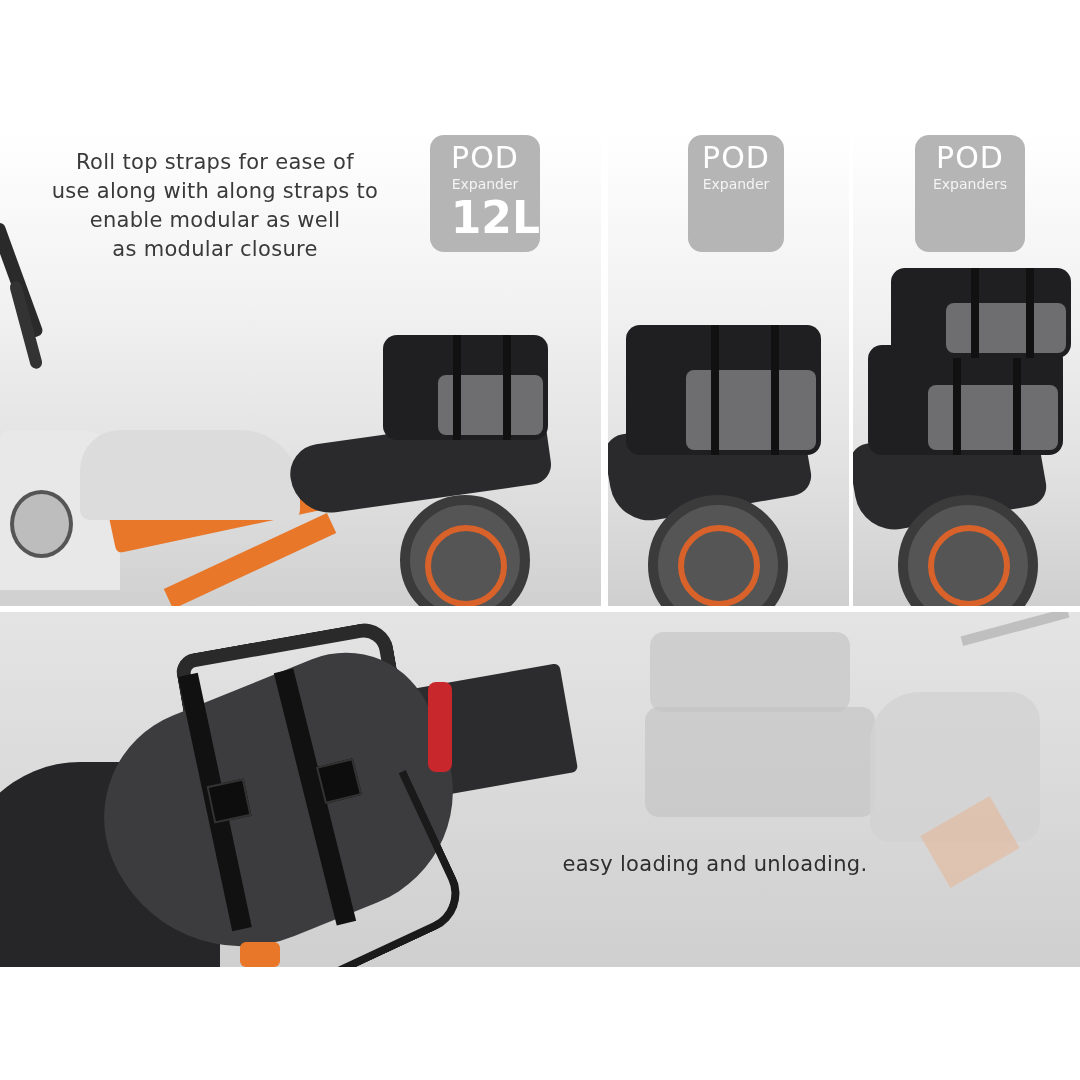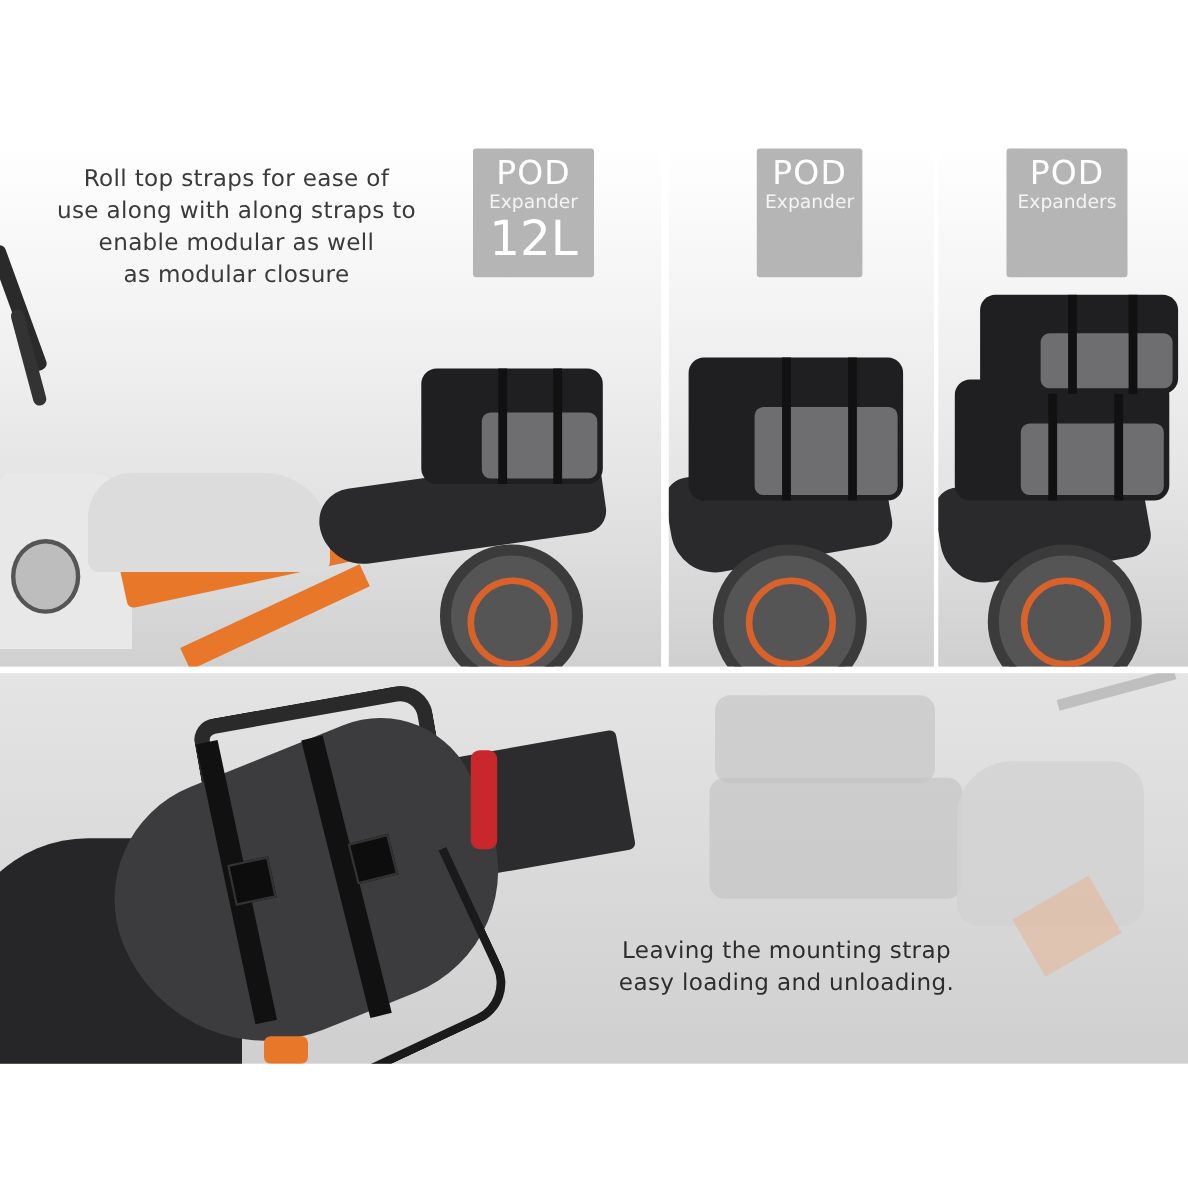--- a/index.html
+++ b/index.html
@@ -13,25 +13,25 @@
   .p3 { left:853px; top:130px; width:227px; height:476px;
         background:linear-gradient(180deg,#ffffff 0%,#f2f2f2 35%,#e2e2e2 70%,#cfcfcf 100%); }
   .p4 { left:0; top:612px; width:1080px; height:355px;
         background:linear-gradient(180deg,#e4e4e4 0%,#dadada 50%,#cfcfcf 100%); }
 
   .caption { position:absolute; color:#3a3a3a; text-align:center; font-size:21px; line-height:29px;
              letter-spacing:0.3px; }
   .caption-top { left:30px; top:148px; width:370px; }
   .caption-bottom { left:520px; top:850px; width:390px; color:#2e2e2e; }
 
-  .badge { position:absolute; background:#b5b5b5; color:#ffffff; border-radius:3px; text-align:center;
+  .badge { position:absolute; background:#b5b5b5; color:#ffffff; border-radius:14px; text-align:center;
            font-family:"DejaVu Sans", sans-serif; }
   .badge .pod { font-size:30px; line-height:34px; padding-top:6px; letter-spacing:1px; }
-  .badge .exp { font-size:17px; line-height:18px; color:#f4f4f4; }
-  .badge .size { font-size:44px; line-height:50px; font-weight:normal; }
+  .badge .exp { font-size:14px; line-height:18px; color:#f4f4f4; }
+  .badge .size { font-size:44px; line-height:50px; font-weight:bold;text-align:right; }
   .badge .size.small { font-size:22px; line-height:40px; padding-top:6px; }
   .b1 { left:430px; top:135px; width:110px; height:117px; }
   .b2 { left:688px; top:135px; width:96px; height:117px; }
   .b3 { left:915px; top:135px; width:110px; height:117px; }
 
   
   .shape { position:absolute; }
   .bag { position:absolute; background:#1f1f21; border-radius:14px; }
   .bag .grey { position:absolute; background:#6e6e70; border-radius:8px; }
   .strap { position:absolute; background:#111; }
@@ -122,15 +122,14 @@
   <div class="seat" style="left:105px;top:70px;width:350px;height:250px;border-radius:110px 90px 120px 140px;background:#3c3c3f;transform:rotate(-22deg);"></div>
   <div class="shape" style="left:428px;top:70px;width:24px;height:90px;background:#c8282c;border-radius:8px;"></div>
   <div class="strap" style="left:205px;top:60px;width:20px;height:260px;transform:rotate(-12deg);"></div>
   <div class="strap" style="left:305px;top:55px;width:20px;height:260px;transform:rotate(-14deg);"></div>
   <div class="shape" style="left:210px;top:170px;width:34px;height:34px;background:#0d0d0d;border:2px solid #333;transform:rotate(-12deg);"></div>
   <div class="shape" style="left:320px;top:150px;width:34px;height:34px;background:#0d0d0d;border:2px solid #333;transform:rotate(-14deg);"></div>
   <div class="shape" style="left:260px;top:190px;width:180px;height:150px;border:8px solid #1a1a1a;border-top:none;border-left:none;border-radius:0 0 40px 0;transform:rotate(-25deg);"></div>
   <div class="shape orange" style="left:240px;top:330px;width:40px;height:25px;border-radius:6px;"></div>
 </div>
 <div class="caption caption-bottom">
-  <div>Leaving the mounting strap</div>
   <div>easy loading and unloading.</div>
 </div>
 
 </body></html>

